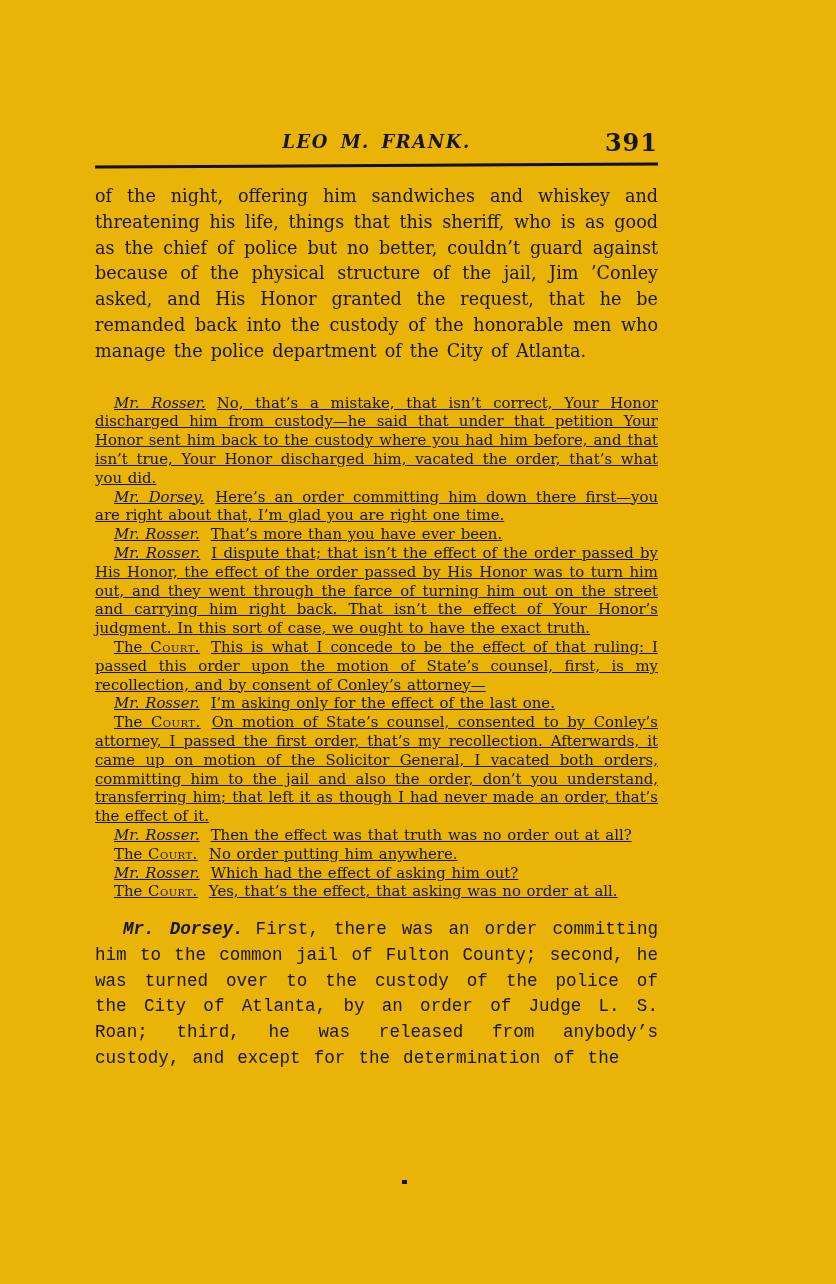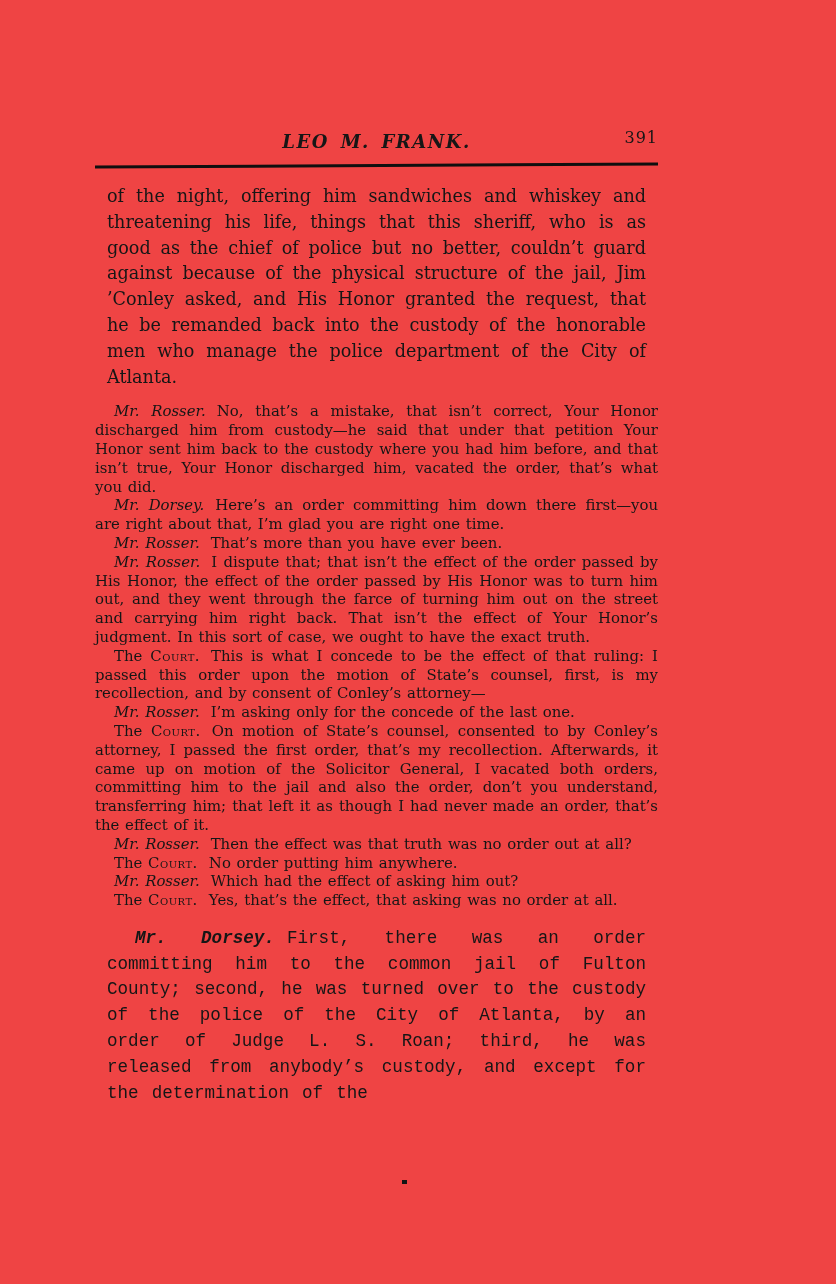--- a/index.html
+++ b/index.html
@@ -1,44 +1,44 @@
 <!DOCTYPE html>
 <html><head>
 <meta charset="utf-8">
 <style>
   html,body { margin:0; padding:0; background:#ffffff; }
   .page {
     position:relative;
     width:836px; height:1284px;
     box-sizing:border-box;
-    background:#ef4444;
+    background:#eab308;
     color:#161616;
     font-family:"DejaVu Serif", serif;
     padding:131px 178px 0 95px;
     overflow:hidden;
   }
   .running-head { position:relative; height:27px; }
   .head-title {
     display:block; text-align:center;
     font-style:italic; font-weight:bold;
     font-size:18px; letter-spacing:1.5px;
     word-spacing:4px;
   }
   .page-number {
     position:absolute; right:0; top:-3px;
-    font-size:16px; font-weight:normal; letter-spacing:1px;
+    font-size:24px; font-weight:bold; letter-spacing:1px;
   }
   .rule { height:3px; background:#0f0f0f; margin-top:6px; transform:rotate(-0.3deg); }
   .big-par {
-    margin:12px; text-align:justify;
+    margin:0; text-align:justify;
     font-size:17.6px; line-height:25.8px;
     word-spacing:2.5px;
   }
   .opening { margin-top:17px; }
-  .colloquy { margin-top:11px; }
+  .colloquy { margin-top:29px;text-decoration:underline; }
   .small-par {
     margin:0; text-align:justify;
     font-size:14.9px; line-height:18.8px;
     text-indent:19px; word-spacing:1px;
   }
   .speaker { margin-right:11px; }
   .it { font-style:italic; }
   .sc { font-variant:small-caps; letter-spacing:0.5px; }
   .closing { margin-top:16px; text-indent:28px;font-family:Liberation Mono, monospace; }
   .speaker-bold { font-style:italic; font-weight:bold; margin-right:12px; }
@@ -57,21 +57,21 @@
   <div class="rule"></div>
 
   <p class="big-par opening">of the night, offering him sandwiches and whiskey and threatening his life, things that this sheriff, who is as good as the chief of police but no better, couldn’t guard against because of the physical structure of the jail, Jim ’Conley asked, and His Honor granted the request, that he be remanded back into the custody of the honorable men who manage the police department of the City of Atlanta.</p>
 
   <section class="colloquy" id="colloquy">
       <p class="small-par"><span class="speaker it">Mr. Rosser.</span><span>No, that’s a mistake, that isn’t correct, Your Honor discharged him from custody—he said that under that petition Your Honor sent him back to the custody where you had him before, and that isn’t true, Your Honor discharged him, vacated the order, that’s what you did.</span></p>
       <p class="small-par"><span class="speaker it">Mr. Dorsey.</span><span>Here’s an order committing him down there first—you are right about that, I’m glad you are right one time.</span></p>
       <p class="small-par"><span class="speaker it">Mr. Rosser.</span><span>That’s more than you have ever been.</span></p>
       <p class="small-par"><span class="speaker it">Mr. Rosser.</span><span>I dispute that; that isn’t the effect of the order passed by His Honor, the effect of the order passed by His Honor was to turn him out, and they went through the farce of turning him out on the street and carrying him right back. That isn’t the effect of Your Honor’s judgment. In this sort of case, we ought to have the exact truth.</span></p>
       <p class="small-par"><span class="speaker">The <span class="sc">Court.</span></span><span>This is what I concede to be the effect of that ruling: I passed this order upon the motion of State’s counsel, first, is my recollection, and by consent of Conley’s attorney—</span></p>
-      <p class="small-par"><span class="speaker it">Mr. Rosser.</span><span>I’m asking only for the concede of the last one.</span></p>
+      <p class="small-par"><span class="speaker it">Mr. Rosser.</span><span>I’m asking only for the effect of the last one.</span></p>
       <p class="small-par"><span class="speaker">The <span class="sc">Court.</span></span><span>On motion of State’s counsel, consented to by Conley’s attorney, I passed the first order, that’s my recollection. Afterwards, it came up on motion of the Solicitor General, I vacated both orders, committing him to the jail and also the order, don’t you understand, transferring him; that left it as though I had never made an order, that’s the effect of it.</span></p>
       <p class="small-par"><span class="speaker it">Mr. Rosser.</span><span>Then the effect was that truth was no order out at all?</span></p>
       <p class="small-par"><span class="speaker">The <span class="sc">Court.</span></span><span>No order putting him anywhere.</span></p>
       <p class="small-par"><span class="speaker it">Mr. Rosser.</span><span>Which had the effect of asking him out?</span></p>
       <p class="small-par"><span class="speaker">The <span class="sc">Court.</span></span><span>Yes, that’s the effect, that asking was no order at all.</span></p>
     </section>
 
   <p class="big-par closing"><span class="speaker-bold">Mr. Dorsey.</span><span>First, there was an order committing him to the common jail of Fulton County; second, he was turned over to the custody of the police of the City of Atlanta, by an order of Judge L. S. Roan; third, he was released from anybody’s custody, and except for the determination of the</span></p>
 
   <div class="speck"></div>

